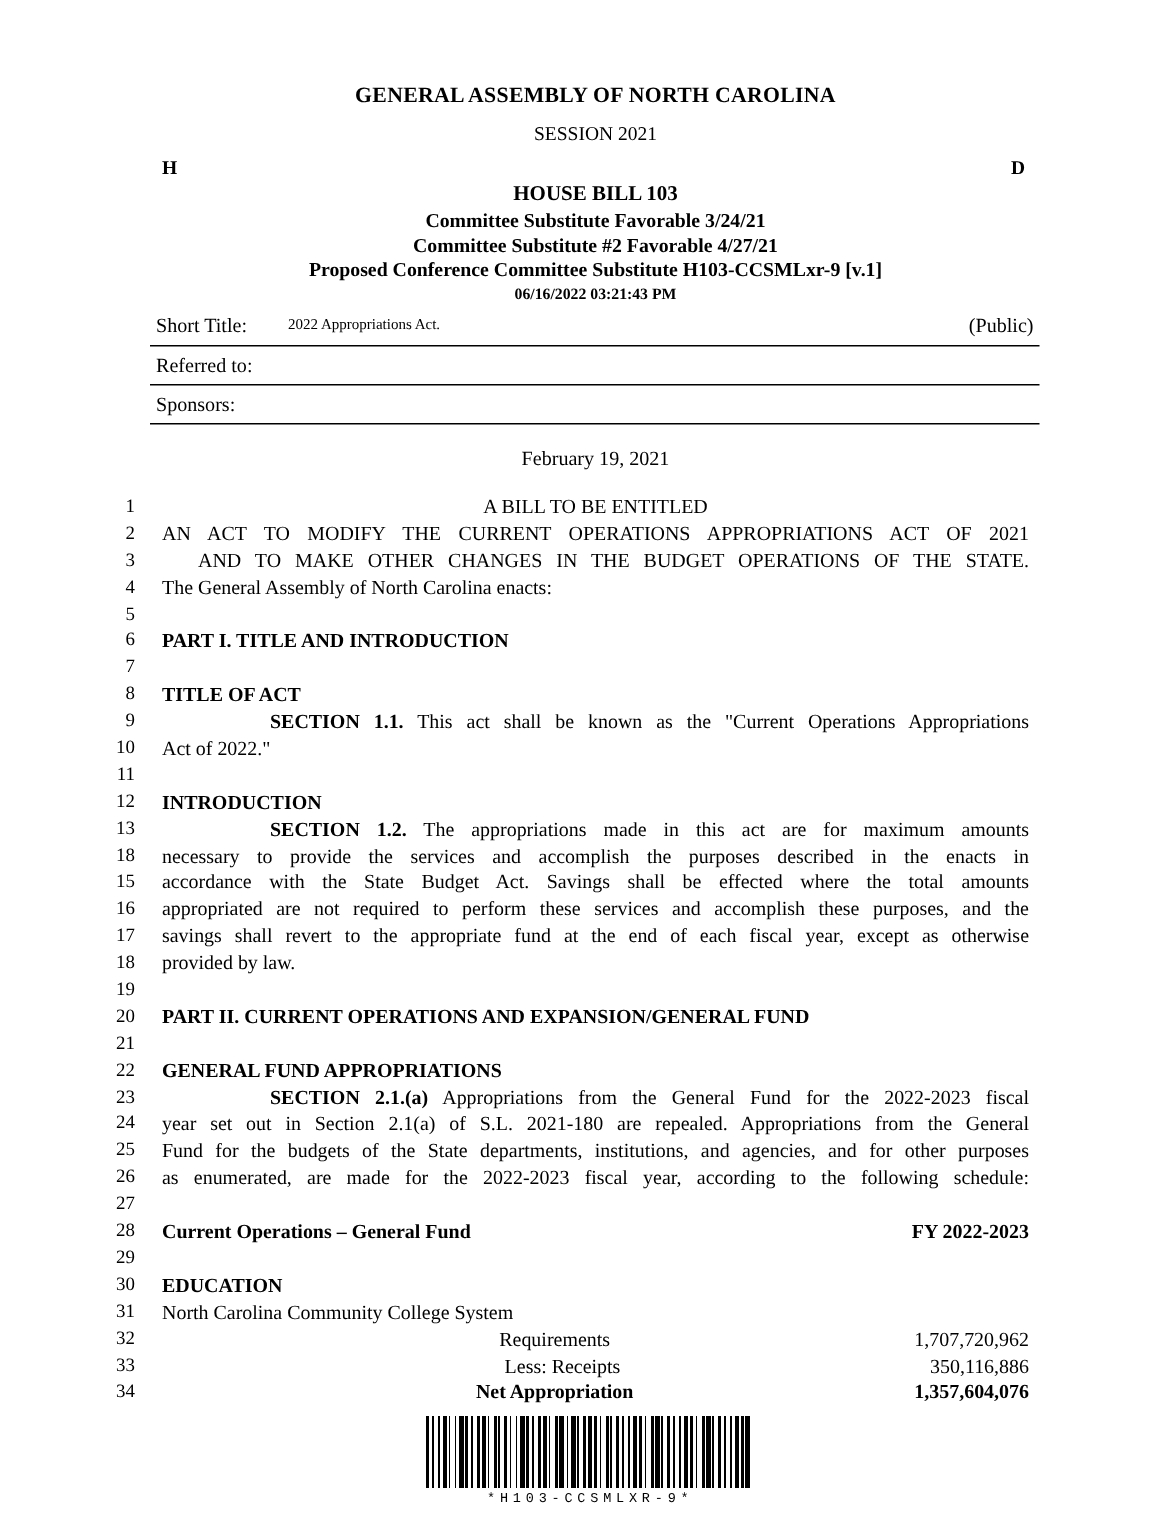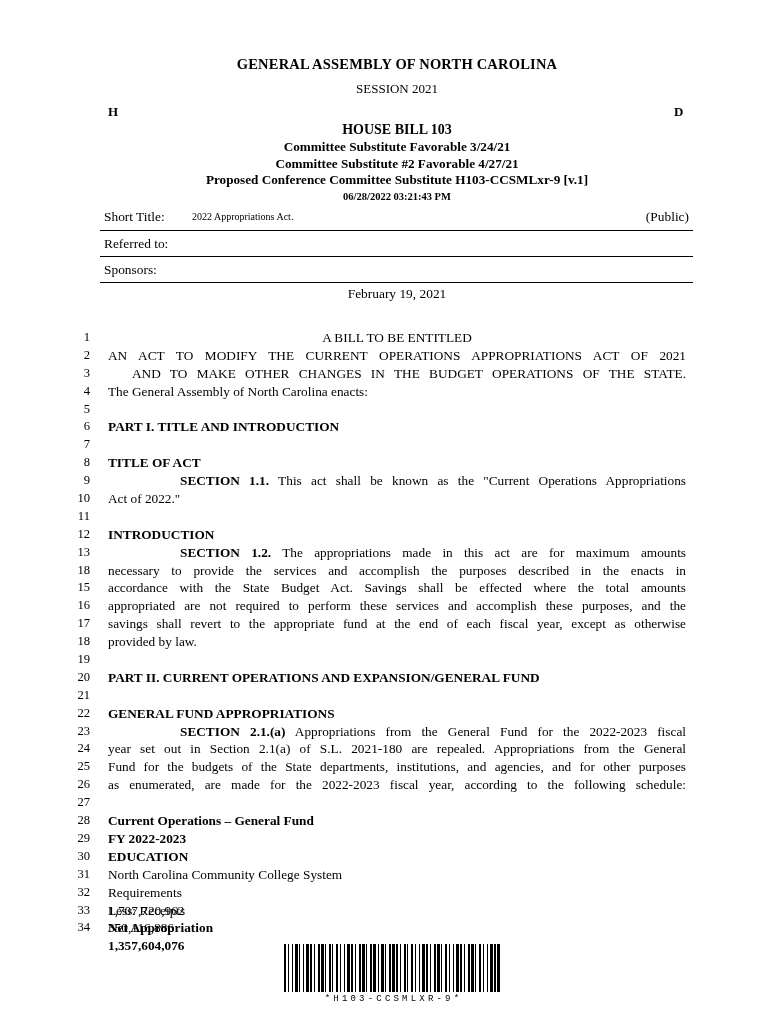--- a/index.html
+++ b/index.html
@@ -104,21 +104,21 @@
   }
   .meta-right {
     font-size: 13.4px;
     flex: 0 0 auto;
     padding-right: 4px;
   }
 
   .date-line {
     position: absolute;
     left: 100px;
-    top: 286px;
+    top: 298px;
     width: 594px;
     text-align: center;
     font-size: 13.4px;
   }
 
   
   .body {
     position: absolute;
     left: 0;
     top: 329px;
@@ -151,21 +151,20 @@
     text-align: justify;
     text-align-last: justify;
   }
   .ltext.center { text-align: center; white-space: pre; }
   .ltext.bold { font-weight: bold; }
   .ltext.tbl {
     white-space: normal;
     display: flex;
     justify-content: space-between;
     align-items: baseline;
-    flex-direction: column;
   }
   .ltext .amt { text-align: right; }
   .indent-sec { display: inline-block; width: 72px; }
   .indent-sub { display: inline-block; width: 22px; }
   b.sec { font-weight: bold; }
 
   
   .barcode-wrap {
     position: absolute;
     left: 284px;
@@ -258,21 +257,21 @@
   </div>
 
   <div class="chamber-marker chamber-left">H</div>
   <div class="chamber-marker chamber-right">D</div>
 
   <div class="bill-block">
     <div class="bill-number">HOUSE BILL 103</div>
     <div class="bill-sub">Committee Substitute Favorable 3/24/21</div>
     <div class="bill-sub">Committee Substitute #2 Favorable 4/27/21</div>
     <div class="bill-sub">Proposed Conference Committee Substitute H103-CCSMLxr-9 [v.1]</div>
-    <div class="bill-timestamp">06/28/2022 03:21:43 PM</div>
+    <div class="bill-timestamp">06/16/2022 03:21:43 PM</div>
   </div>
 
   <div class="meta">
     <div class="meta-row first">
       <div class="meta-label">Short Title:</div>
       <div class="meta-value">2022 Appropriations Act.</div>
       <div class="meta-right">(Public)</div>
     </div>
     <div class="meta-row">
       <div class="meta-label">Referred to:</div>

